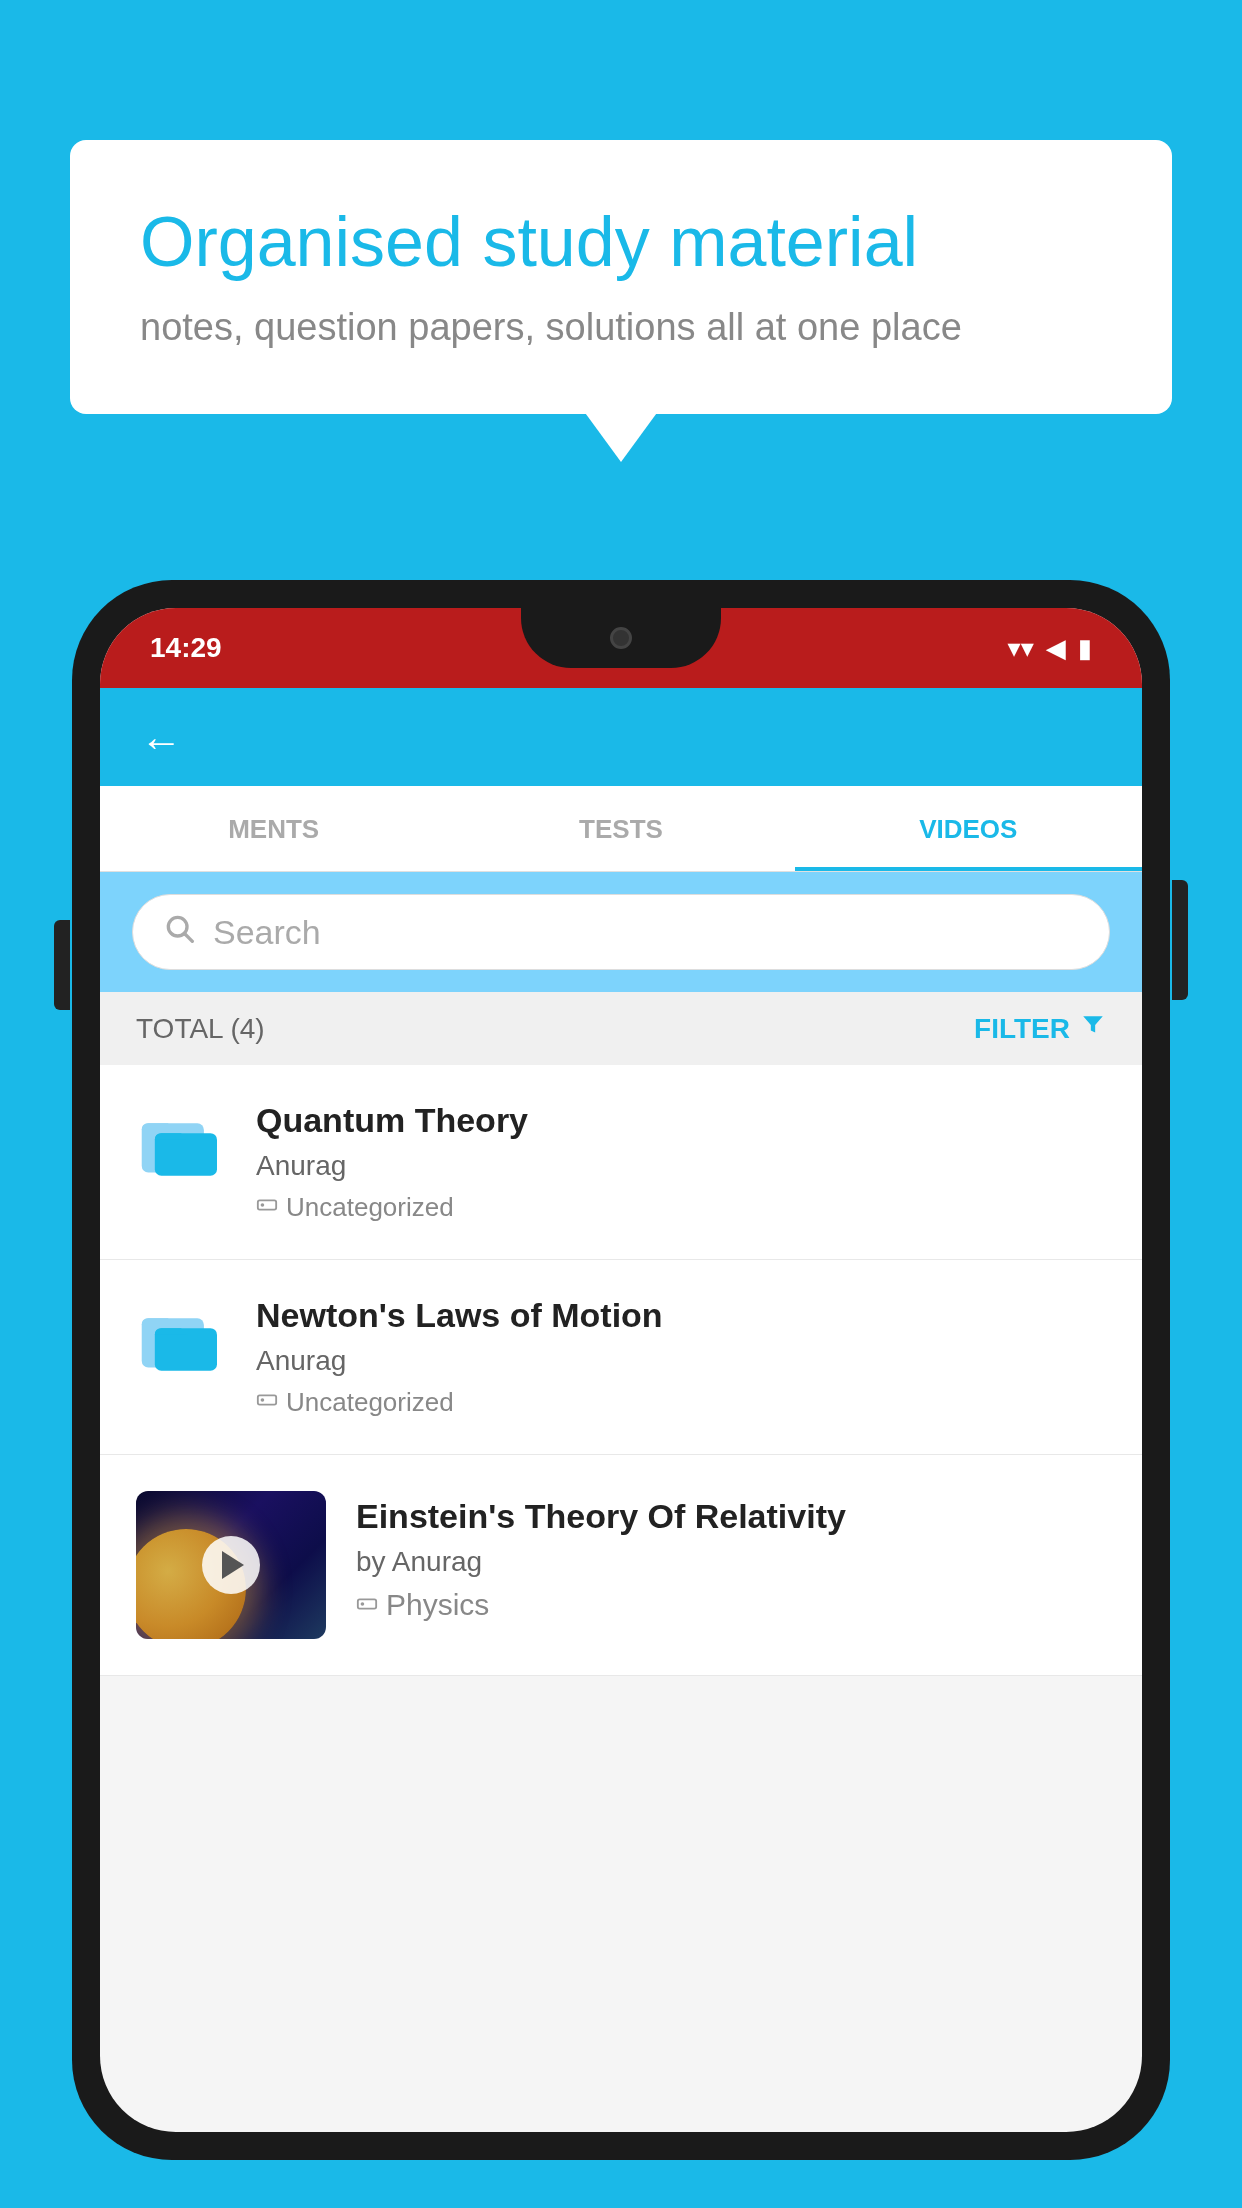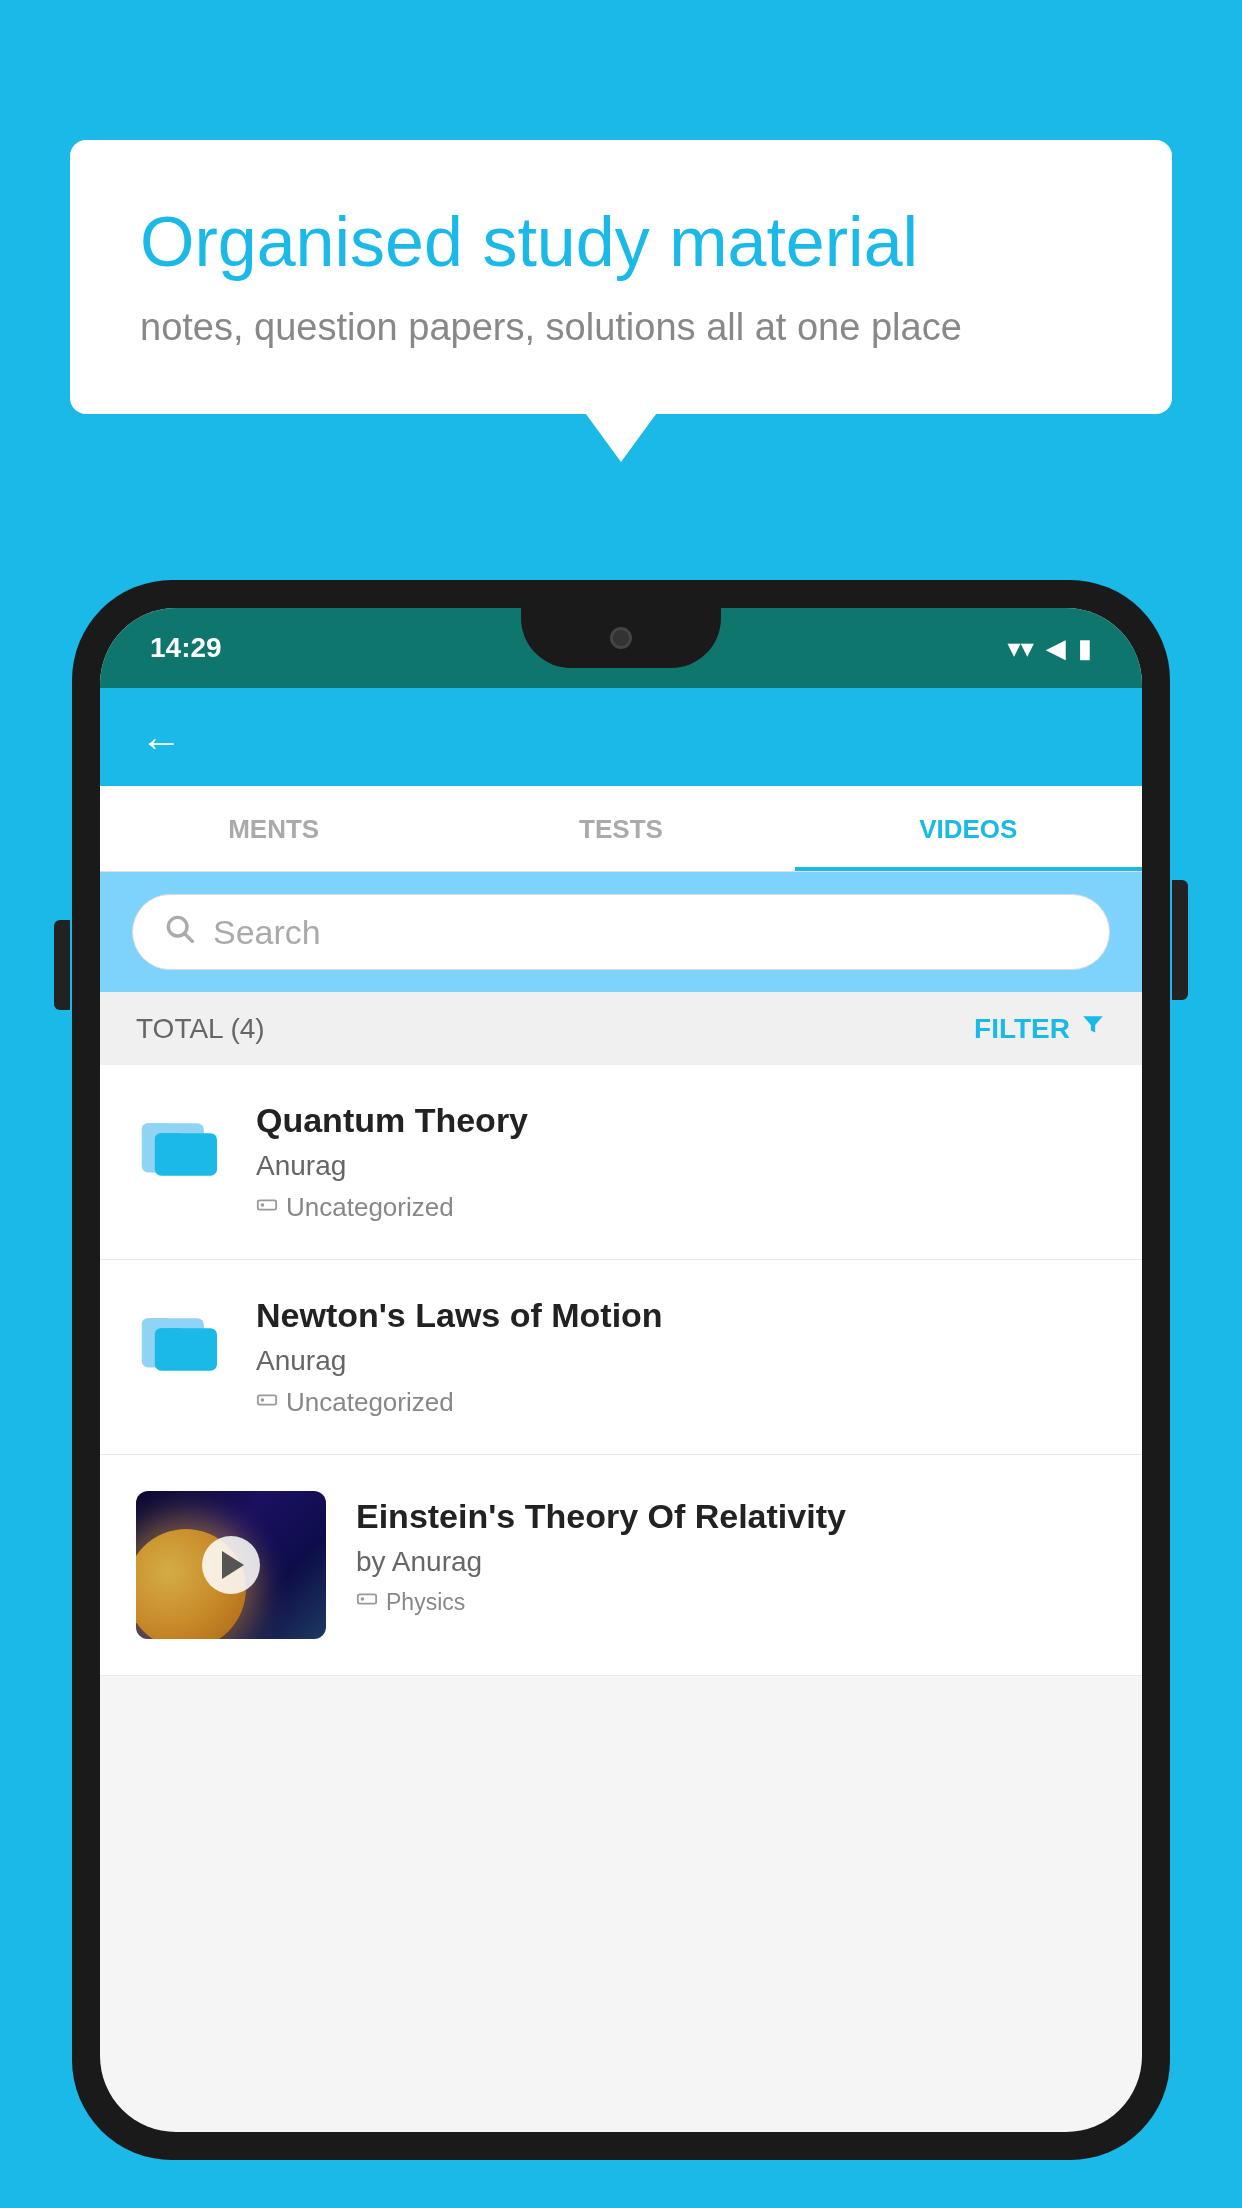--- a/index.html
+++ b/index.html
@@ -100,21 +100,21 @@
       background: #f5f5f5;
       border-radius: 76px;
       overflow: hidden;
       width: 100%;
       height: 100%;
       position: relative;
     }
 
     
     .phone-status-bar {
-      background: #0f766e;
+      background: #b91c1c;
       height: 80px;
       display: flex;
       align-items: center;
       justify-content: space-between;
       padding: 0 50px;
       position: relative;
     }
 
     .notch {
       position: absolute;
@@ -378,21 +378,21 @@
       border-bottom: 14px solid transparent;
       margin-left: 4px;
     }
 
     .video-info-partial {
       flex: 1;
       padding-top: 6px;
     }
 
     .physics-tag {
-      font-size: 23px;
+      font-size: 30px;
       color: #888;
       display: flex;
       align-items: center;
       gap: 8px;
       margin-top: 4px;
     }
   </style>
 </head>
 <body>
 

